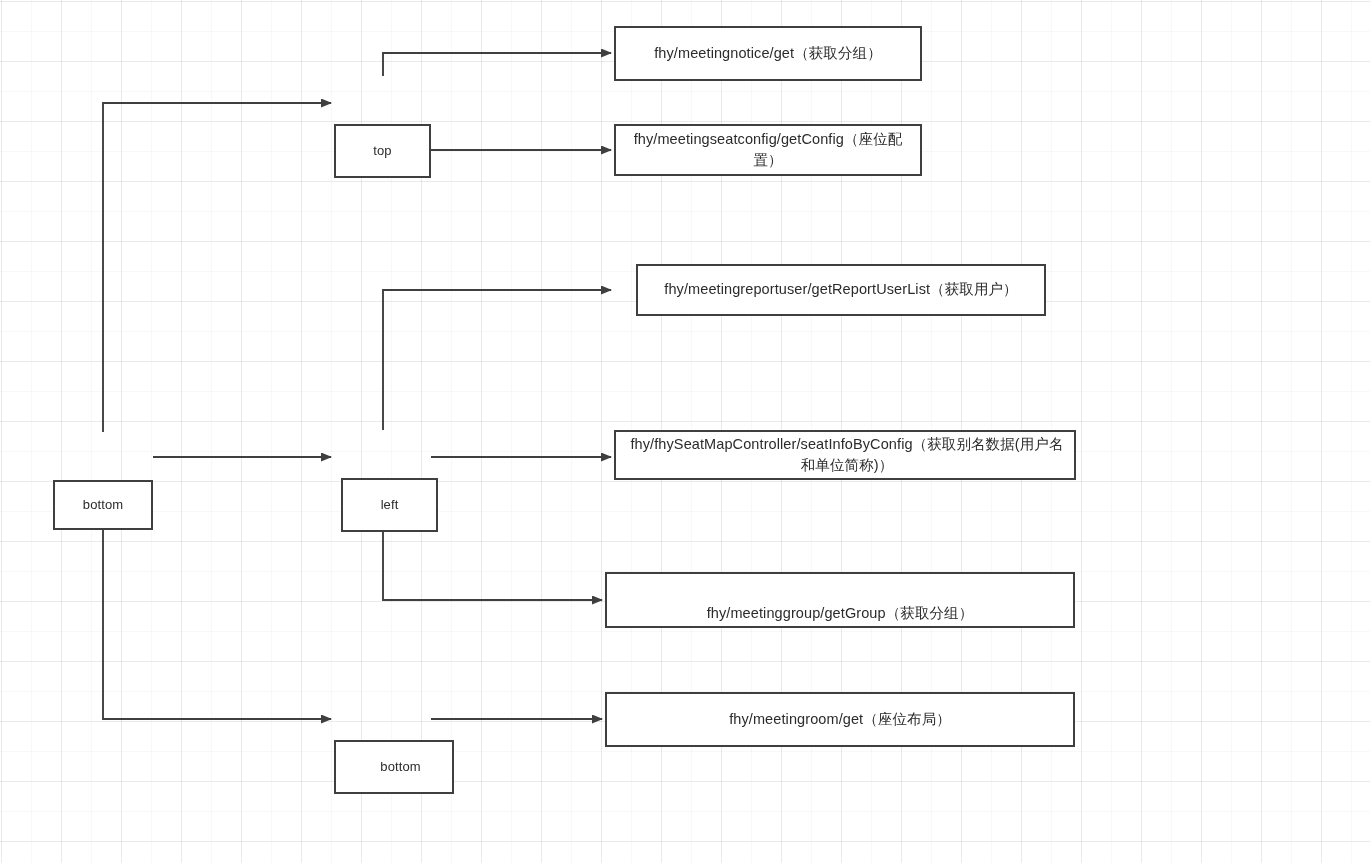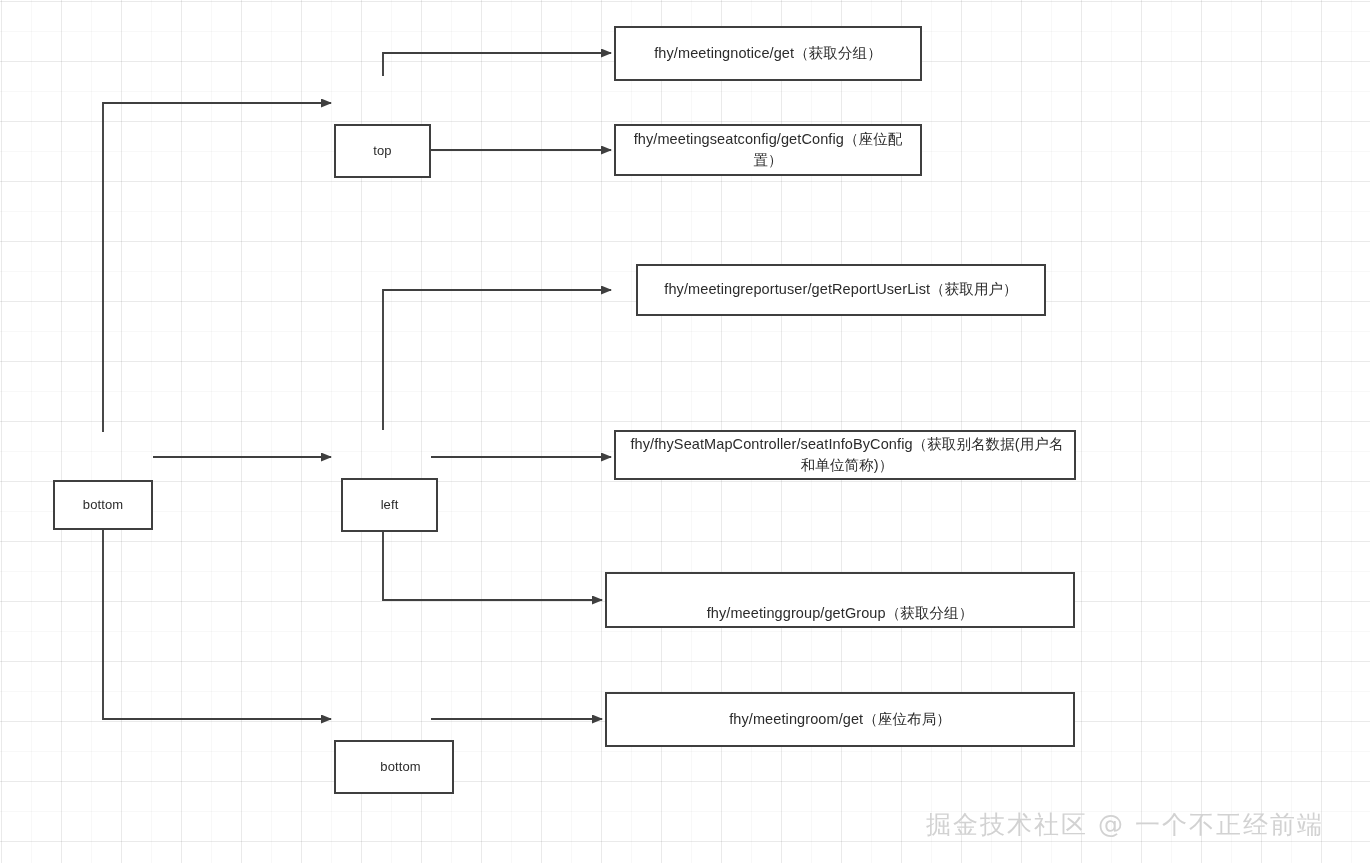--- a/index.html
+++ b/index.html
@@ -118,15 +118,14 @@
         <span class="node-label">fhy/fhySeatMapController/seatInfoByConfig（获取别名数据(用户名和单位简称)）</span>
       </div>
       <div class="node" style="left: 605px; top: 572px; width: 470px; height: 56px; border-color: rgb(63, 63, 63); align-items: flex-end;">
         <span class="node-label">fhy/meetinggroup/getGroup（获取分组）</span>
       </div>
       <div class="node" style="left: 605px; top: 692px; width: 470px; height: 55px; border-color: rgb(63, 63, 63);">
         <span class="node-label">fhy/meetingroom/get（座位布局）</span>
       </div>
     </div>
 
-  <div class="watermark">掘金技术社区 @ 一个不正经前端</div>
 
 </div>
 
 </body></html>

